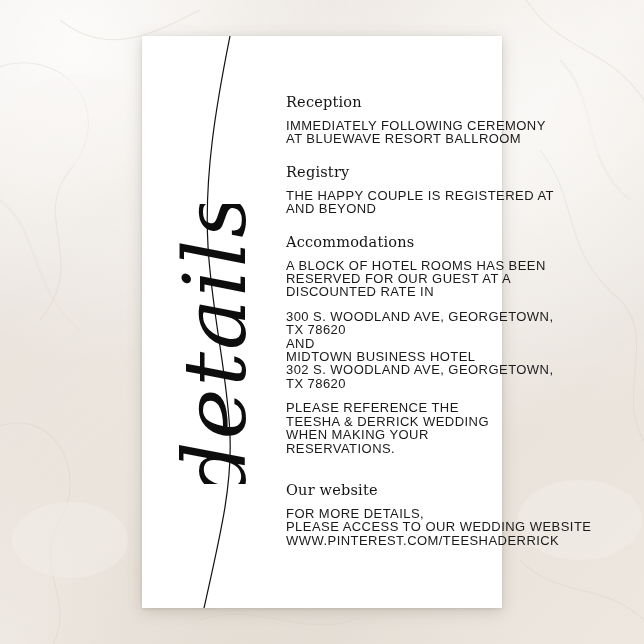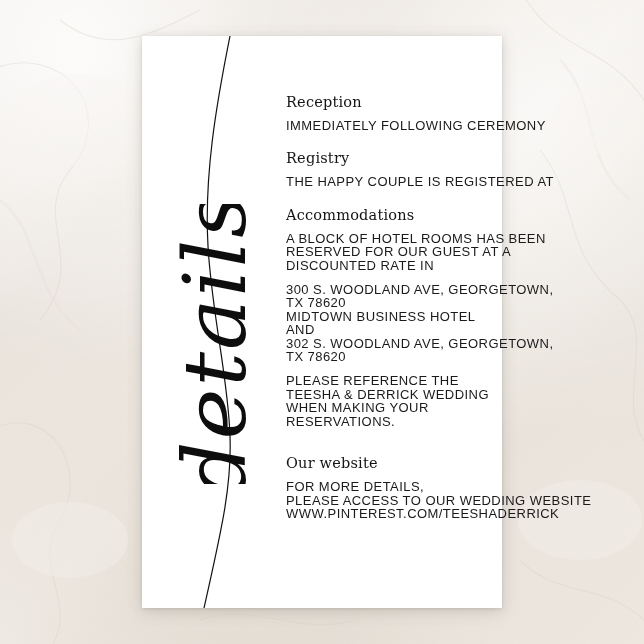--- a/index.html
+++ b/index.html
@@ -122,37 +122,39 @@
 
     <svg class="script-word" viewBox="0 0 150 280">
       <text x="75" y="140" transform="rotate(-90 75 140)" text-anchor="middle" font-family="DejaVu Serif, serif" font-style="italic" font-size="86" fill="#0d0d0d" letter-spacing="2">details</text>
     </svg>
 
     <div class="content">
 
       <div class="block">
         <div class="sec-head">Reception</div>
         <div class="line">IMMEDIATELY FOLLOWING CEREMONY</div>
+        <div class="line">AT BLUEWAVE RESORT BALLROOM</div>
       </div>
 
       <div class="block">
         <div class="sec-head">Registry</div>
         <div class="line">THE HAPPY COUPLE IS REGISTERED AT</div>
+        <div class="line">AND BEYOND</div>
       </div>
 
       <div class="block">
         <div class="sec-head">Accommodations</div>
         <div class="line">A BLOCK OF HOTEL ROOMS HAS BEEN</div>
         <div class="line">RESERVED FOR OUR GUEST AT A</div>
         <div class="line">DISCOUNTED RATE IN</div>
         <div class="gap"></div>
         <div class="line">300 S. WOODLAND AVE, GEORGETOWN,</div>
         <div class="line">TX 78620</div>
+        <div class="line">AND</div>
         <div class="line">MIDTOWN BUSINESS HOTEL</div>
-        <div class="line">AND</div>
         <div class="line">302 S. WOODLAND AVE, GEORGETOWN,</div>
         <div class="line">TX 78620</div>
         <div class="gap"></div>
         <div class="line">PLEASE REFERENCE THE</div>
         <div class="line">TEESHA &amp; DERRICK WEDDING</div>
         <div class="line">WHEN MAKING YOUR</div>
         <div class="line">RESERVATIONS.</div>
       </div>
 
       <div class="spacer-sm"></div>

